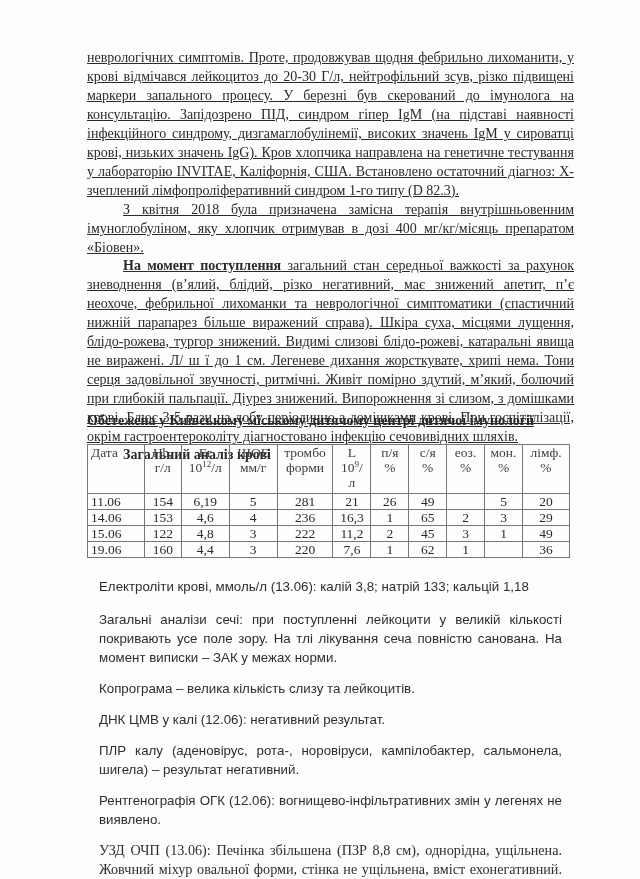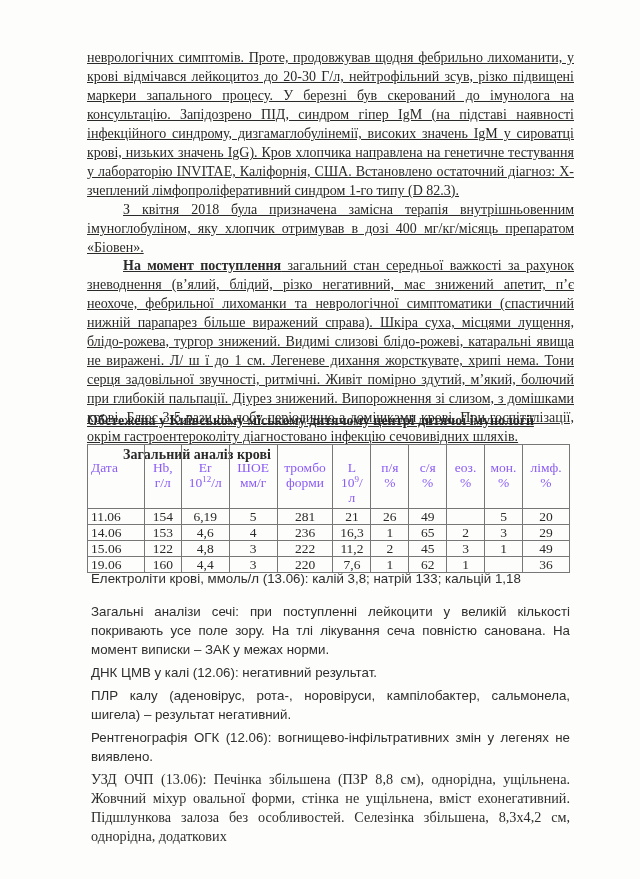--- a/index.html
+++ b/index.html
@@ -9,27 +9,27 @@
   }
   .page { position:absolute; left:87px; top:0; width:487px; }
   .p { font-size:14px; line-height:19px; text-align:justify; margin:0;text-decoration:underline; }
   .indent { text-indent:36px; }
   .blk1 { position:absolute; top:48px; left:0; width:487px; }
   .blk2 { position:absolute; top:256px; left:0; width:487px; }
   .heading { position:absolute; top:413px; left:0; font-weight:bold; font-size:14px; text-decoration:underline; white-space:nowrap; }
   .subheading { position:absolute; top:447px; left:36px; font-weight:bold; font-size:14px; white-space:nowrap; }
   table.cbc { position:absolute; top:444px; left:0; width:483px; border-collapse:collapse; font-size:13.5px; }
   table.cbc th, table.cbc td { border:1px solid #777; padding:0 2px; text-align:center; font-weight:normal; vertical-align:top; line-height:15px; }
-  table.cbc th { height:48px; padding-top:15px; color:#8b5cf6; }
+  table.cbc th { height:48px; padding-top:0; color:#404040; }
   table.cbc td { height:15px; }
   table.cbc td:first-child, table.cbc th:first-child { text-align:left; padding-left:3px; }
   sup { font-size:9px; line-height:0; }
   .electro { position:absolute; top:565px; left:0; width:487px; }
   .blk3 { position:absolute; top:598px; left:0; width:487px; }
-  .p2 { font-family:"Liberation Sans","DejaVu Sans",sans-serif; font-size:13.3px; line-height:19px; text-align:justify; margin:4px; color:#2e2e2e;}
+  .p2 { font-family:"Liberation Sans","DejaVu Sans",sans-serif; font-size:13.3px; line-height:19px; text-align:justify; margin:12px; color:#2e2e2e;}
   .serif2 { font-family:"Liberation Serif",serif; font-size:14.2px; }
 </style>
 </head>
 <body>
 
 <div class="page">
 
   <div class="blk1">
     <p class="p">неврологічних симптомів. Проте, продовжував щодня фебрильно лихоманити, у крові відмічався лейкоцитоз до 20-30 Г/л, нейтрофільний зсув, різко підвищені маркери запального процесу. У березні був скерований до імунолога на консультацію. Запідозрено ПІД, синдром гіпер IgM (на підставі наявності інфекційного синдрому, дизгамаглобулінемії, високих значень IgM у сироватці крові, низьких значень IgG). Кров хлопчика направлена на генетичне тестування у лабораторію INVITAE, Каліфорнія, США. Встановлено остаточний діагноз: X-зчеплений лімфопроліферативний синдром 1-го типу (D 82.3).</p>
     <p class="p indent">З квітня 2018 була призначена замісна терапія внутрішньовенним імуноглобуліном, яку хлопчик отримував в дозі 400 мг/кг/місяць препаратом «Біовен».</p>
@@ -126,19 +126,20 @@
         </tr>
       </tbody>
   </table>
 
   <div class="electro">
     <p class="p2">Електроліти крові, ммоль/л (13.06): калій 3,8; натрій 133; кальцій 1,18</p>
   </div>
 
   <div class="blk3">
     <p class="p2">Загальні аналізи сечі: при поступленні лейкоцити у великій кількості покривають усе поле зору. На тлі лікування сеча повністю санована. На момент виписки – ЗАК у межах норми.</p>
+    <p class="p2">Копрограма – велика кількість слизу та лейкоцитів.</p>
     <p class="p2">ДНК ЦМВ у калі (12.06): негативний результат.</p>
     <p class="p2">ПЛР калу (аденовірус, рота-, норовіруси, кампілобактер, сальмонела, шигела) – результат негативний.</p>
     <p class="p2">Рентгенографія ОГК (12.06): вогнищево-інфільтративних змін у легенях не виявлено.</p>
     <p class="p2 serif2">УЗД ОЧП (13.06): Печінка збільшена (ПЗР 8,8 см), однорідна, ущільнена. Жовчний міхур овальної форми, стінка не ущільнена, вміст ехонегативний. Підшлункова залоза без особливостей. Селезінка збільшена, 8,3х4,2 см, однорідна, додаткових</p>
   </div>
 
 </div>
 
 </body></html>

